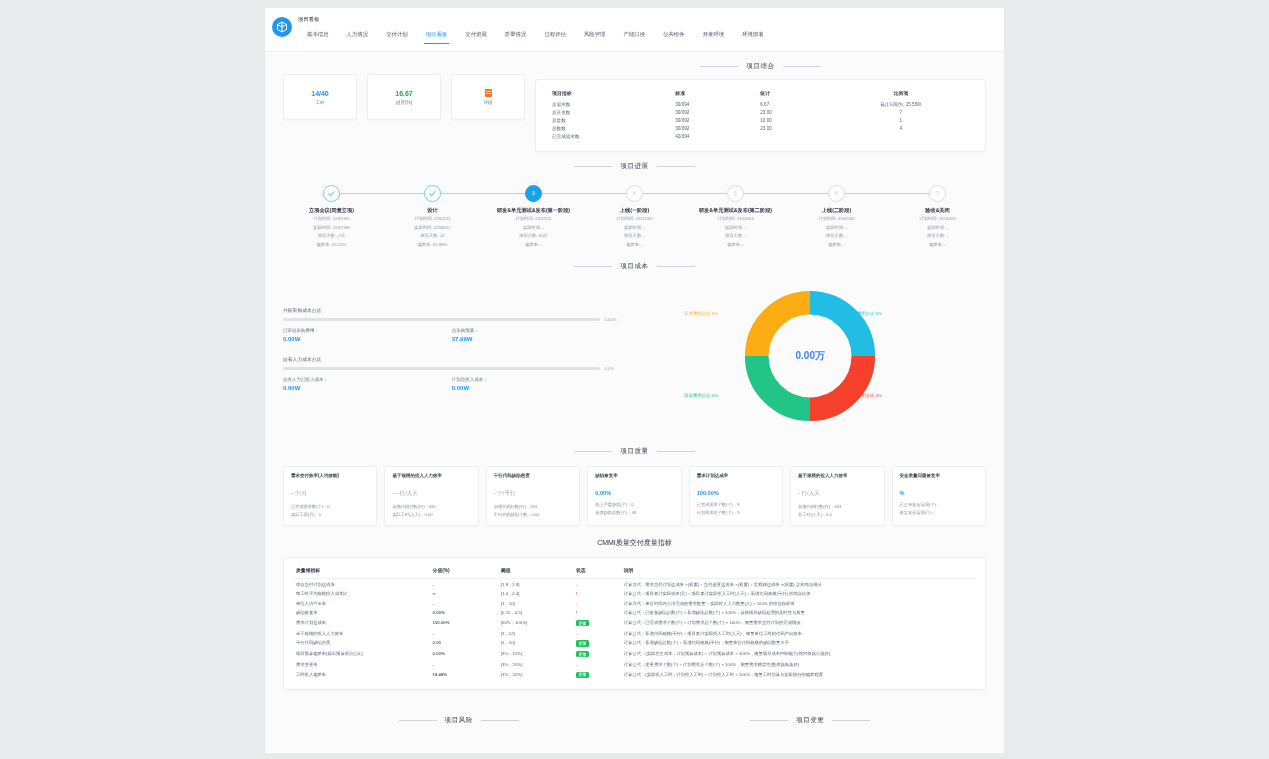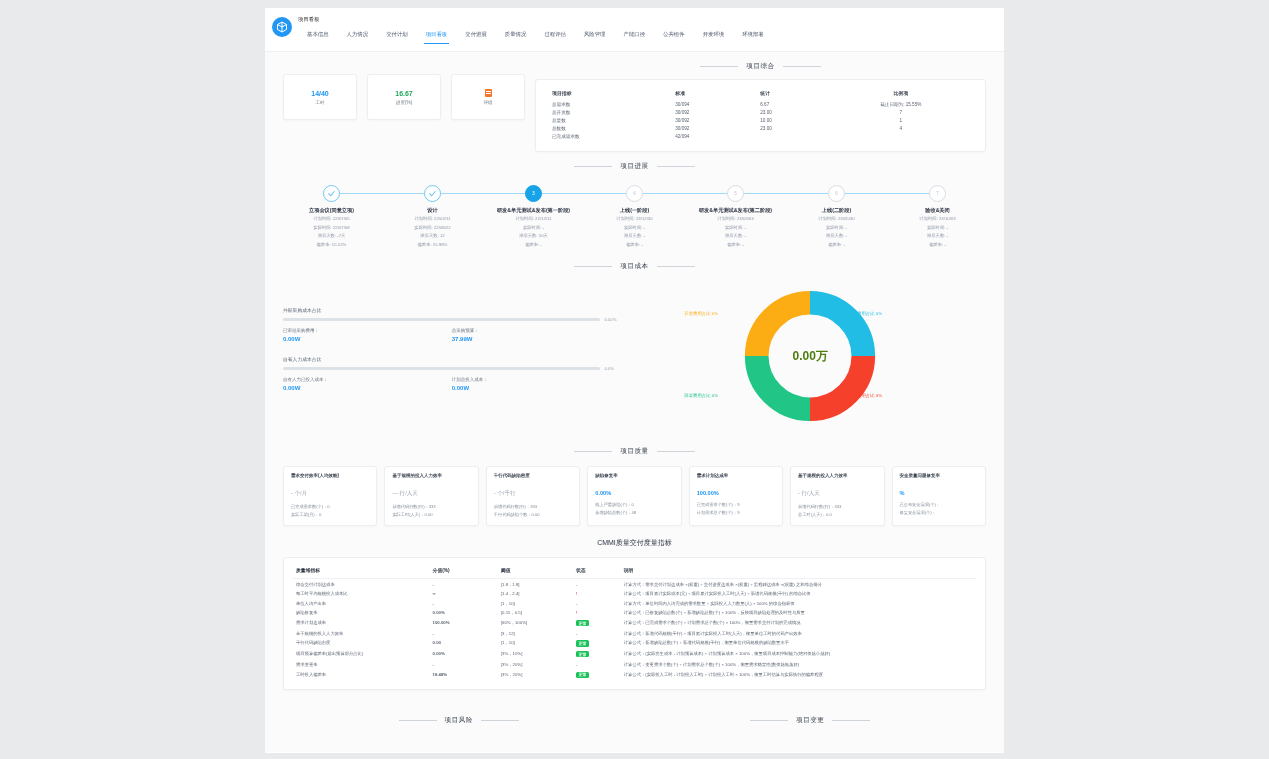--- a/index.html
+++ b/index.html
@@ -101,21 +101,21 @@
   .bar-pct { font-size:4.2px; color:#9aa3b0; width:16px; }
   .cb-grid { display:flex; margin-top:6px; }
   .cb-col { width:50%; }
   .cb-lbl { font-size:4.5px; color:#6b7483; }
   .cb-val { font-size:6px; color:#2196f3; font-weight:bold; margin-top:3px; }
 
   .cost-right { width:50%; display:flex; justify-content:center; align-items:center; position:relative; height:150px;}
   .donut-wrap { position:relative; width:148px; height:148px; }
   .donut-center {
     position:absolute; inset:0; display:flex; align-items:center; justify-content:center;
-    font-size:12px; font-weight:bold; color:#4d7c0f;
+    font-size:10px; font-weight:bold; color:#3b82f6;
   }
   .dlbl { position:absolute; font-size:4.4px; white-space:nowrap; }
 
   
   .qrow { display:flex; gap:7px; padding:2px 18px 10px 18px; }
   .qcard {
     flex:1; background:#fff; border:1px solid #eceef1; border-radius:3px; padding:6px 7px 7px 7px;
     box-shadow:0 1px 2px rgba(0,0,0,.03); min-width:0;
   }
   .q-title { font-size:4.5px; color:#3c4450; font-weight:bold; line-height:1.4; height:12px; }

